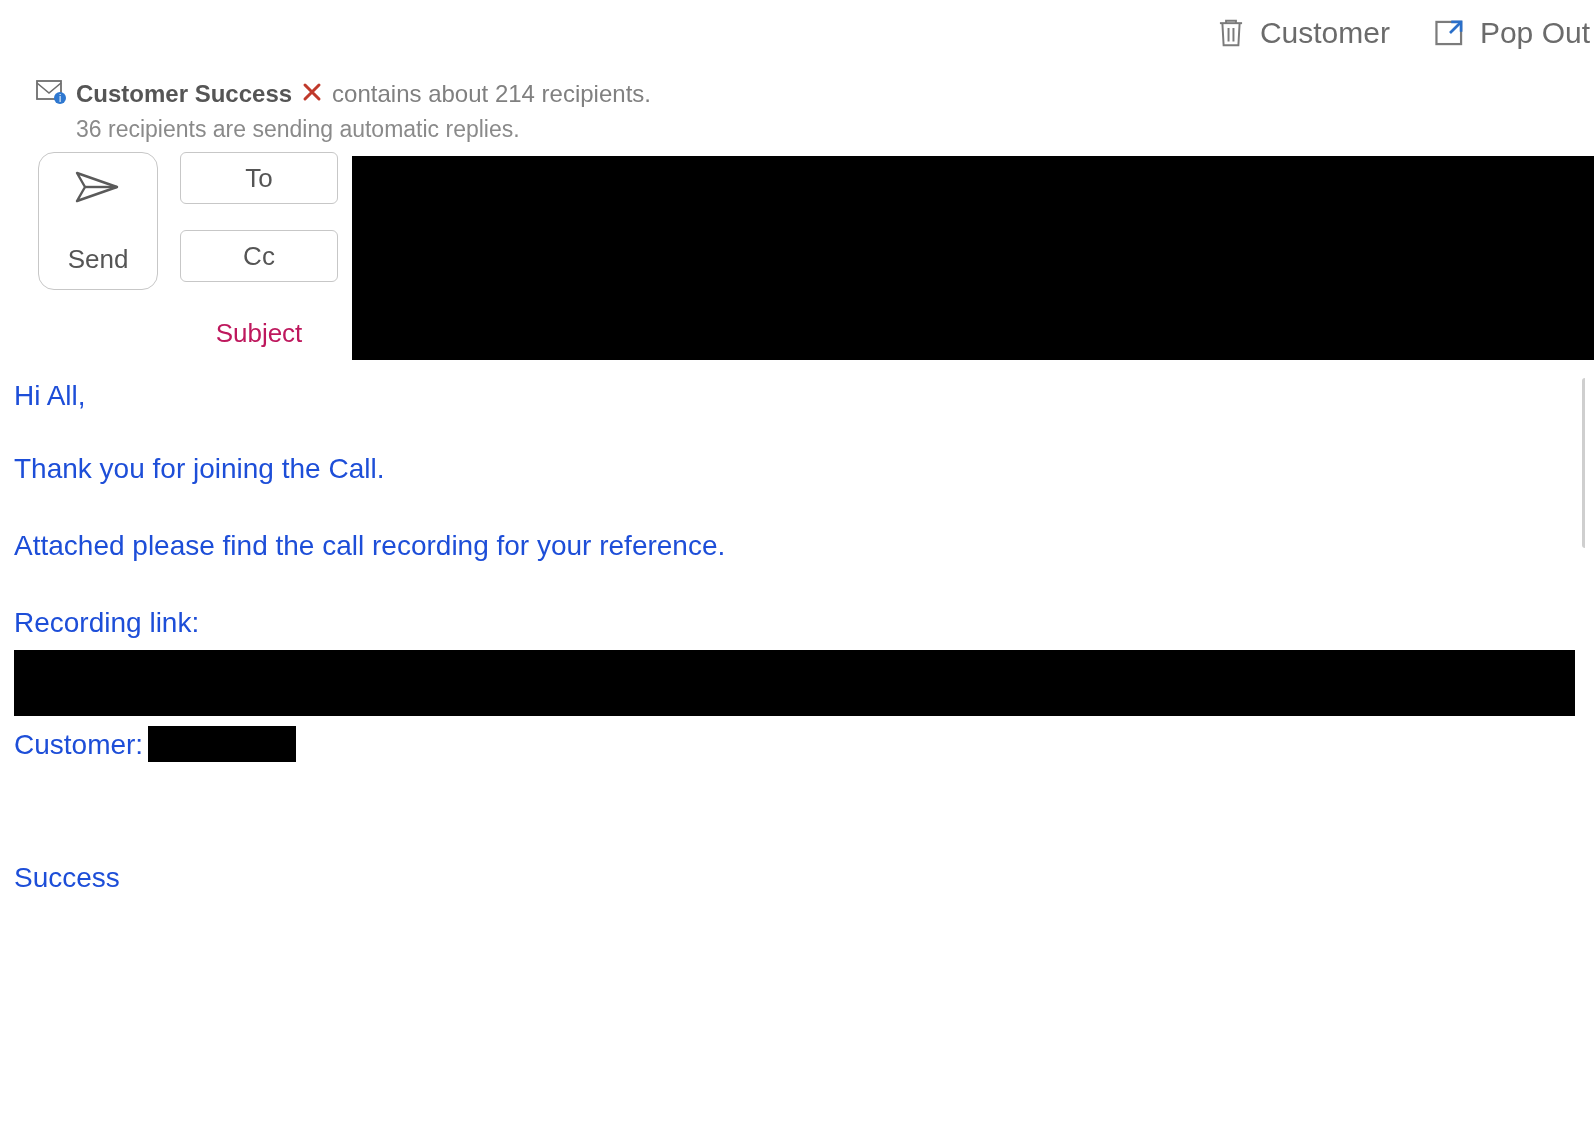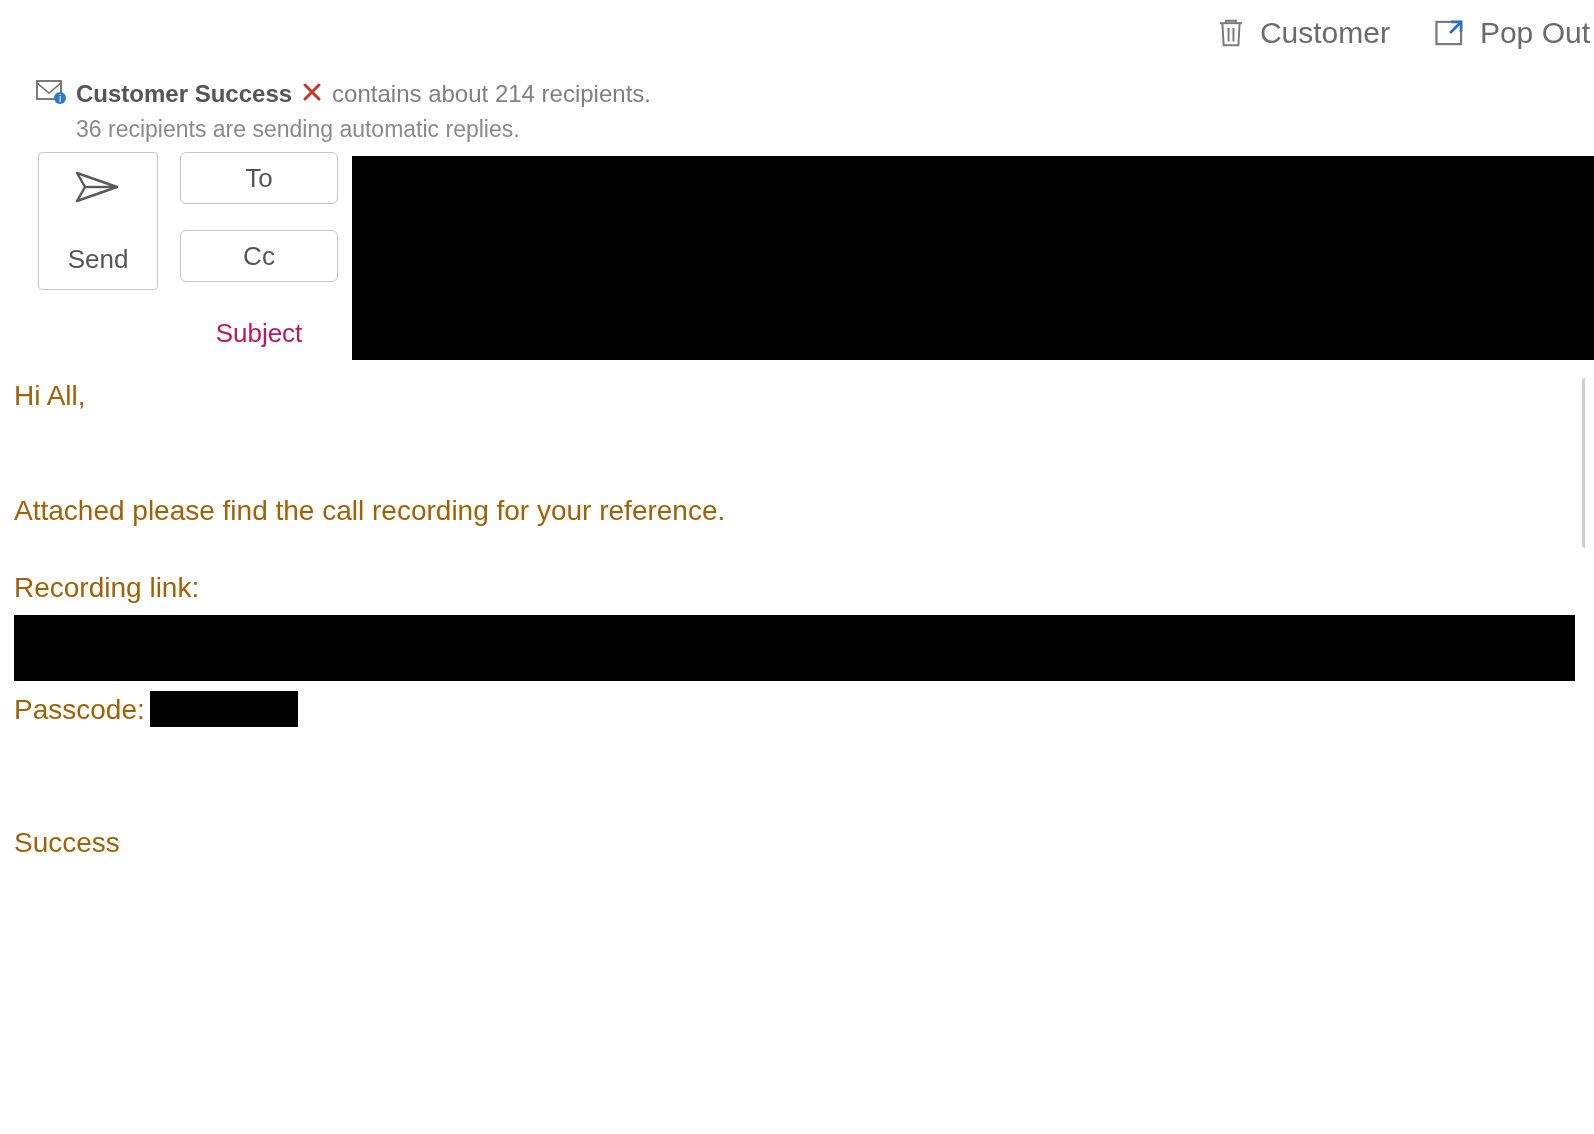--- a/index.html
+++ b/index.html
@@ -64,21 +64,21 @@
     position: absolute;
     top: 152px;
     left: 38px;
     right: 0;
   }
   .send-box {
     position: absolute;
     top: 0; left: 0;
     width: 120px; height: 138px;
     border: 1px solid #c7c7c7;
-    border-radius: 4px;
+    border-radius: 16px;
     display: flex;
     flex-direction: column;
     align-items: center;
     justify-content: center;
     gap: 33px;
     cursor: pointer;
   }
   .send-box .label {
     font-size: 26px;
     color: #555;
@@ -120,21 +120,21 @@
 
   
   .body-pane {
     position: absolute;
     top: 378px;
     left: 14px;
     right: 9px;
     bottom: 0;
     font-size: 28px;
     line-height: 1.25;
-    color: #a16207;
+    color: #1d4ed8;
     overflow: hidden;
   }
   .body-pane p { margin: 0; }
   .gap-sm { height: 38px; }
   .gap-md { height: 42px; }
   .gap-lg { height: 98px; }
 
   .redact-link {
     margin-top: 10px;
     margin-left: -6px;
@@ -230,24 +230,25 @@
   <div class="subject-label">Subject</div>
 
   <div class="redact-block"></div>
 </div>
 
 <div class="body-pane">
   <div class="scroll-thumb"></div>
 
   <p>Hi All,</p>
   <div class="gap-sm"></div>
+  <p>Thank you for joining the Call.</p>
   <div class="gap-md"></div>
   <p>Attached please find the call recording for your reference.</p>
   <div class="gap-md"></div>
   <p>Recording link:</p>
   <div class="redact-link"></div>
   <div class="passcode-row">
-    <span>Passcode:</span>
+    <span>Customer:</span>
     <span class="redact-pass"></span>
   </div>
   <div class="gap-lg"></div>
   <p>Success</p>
 </div>
 
 </body></html>

